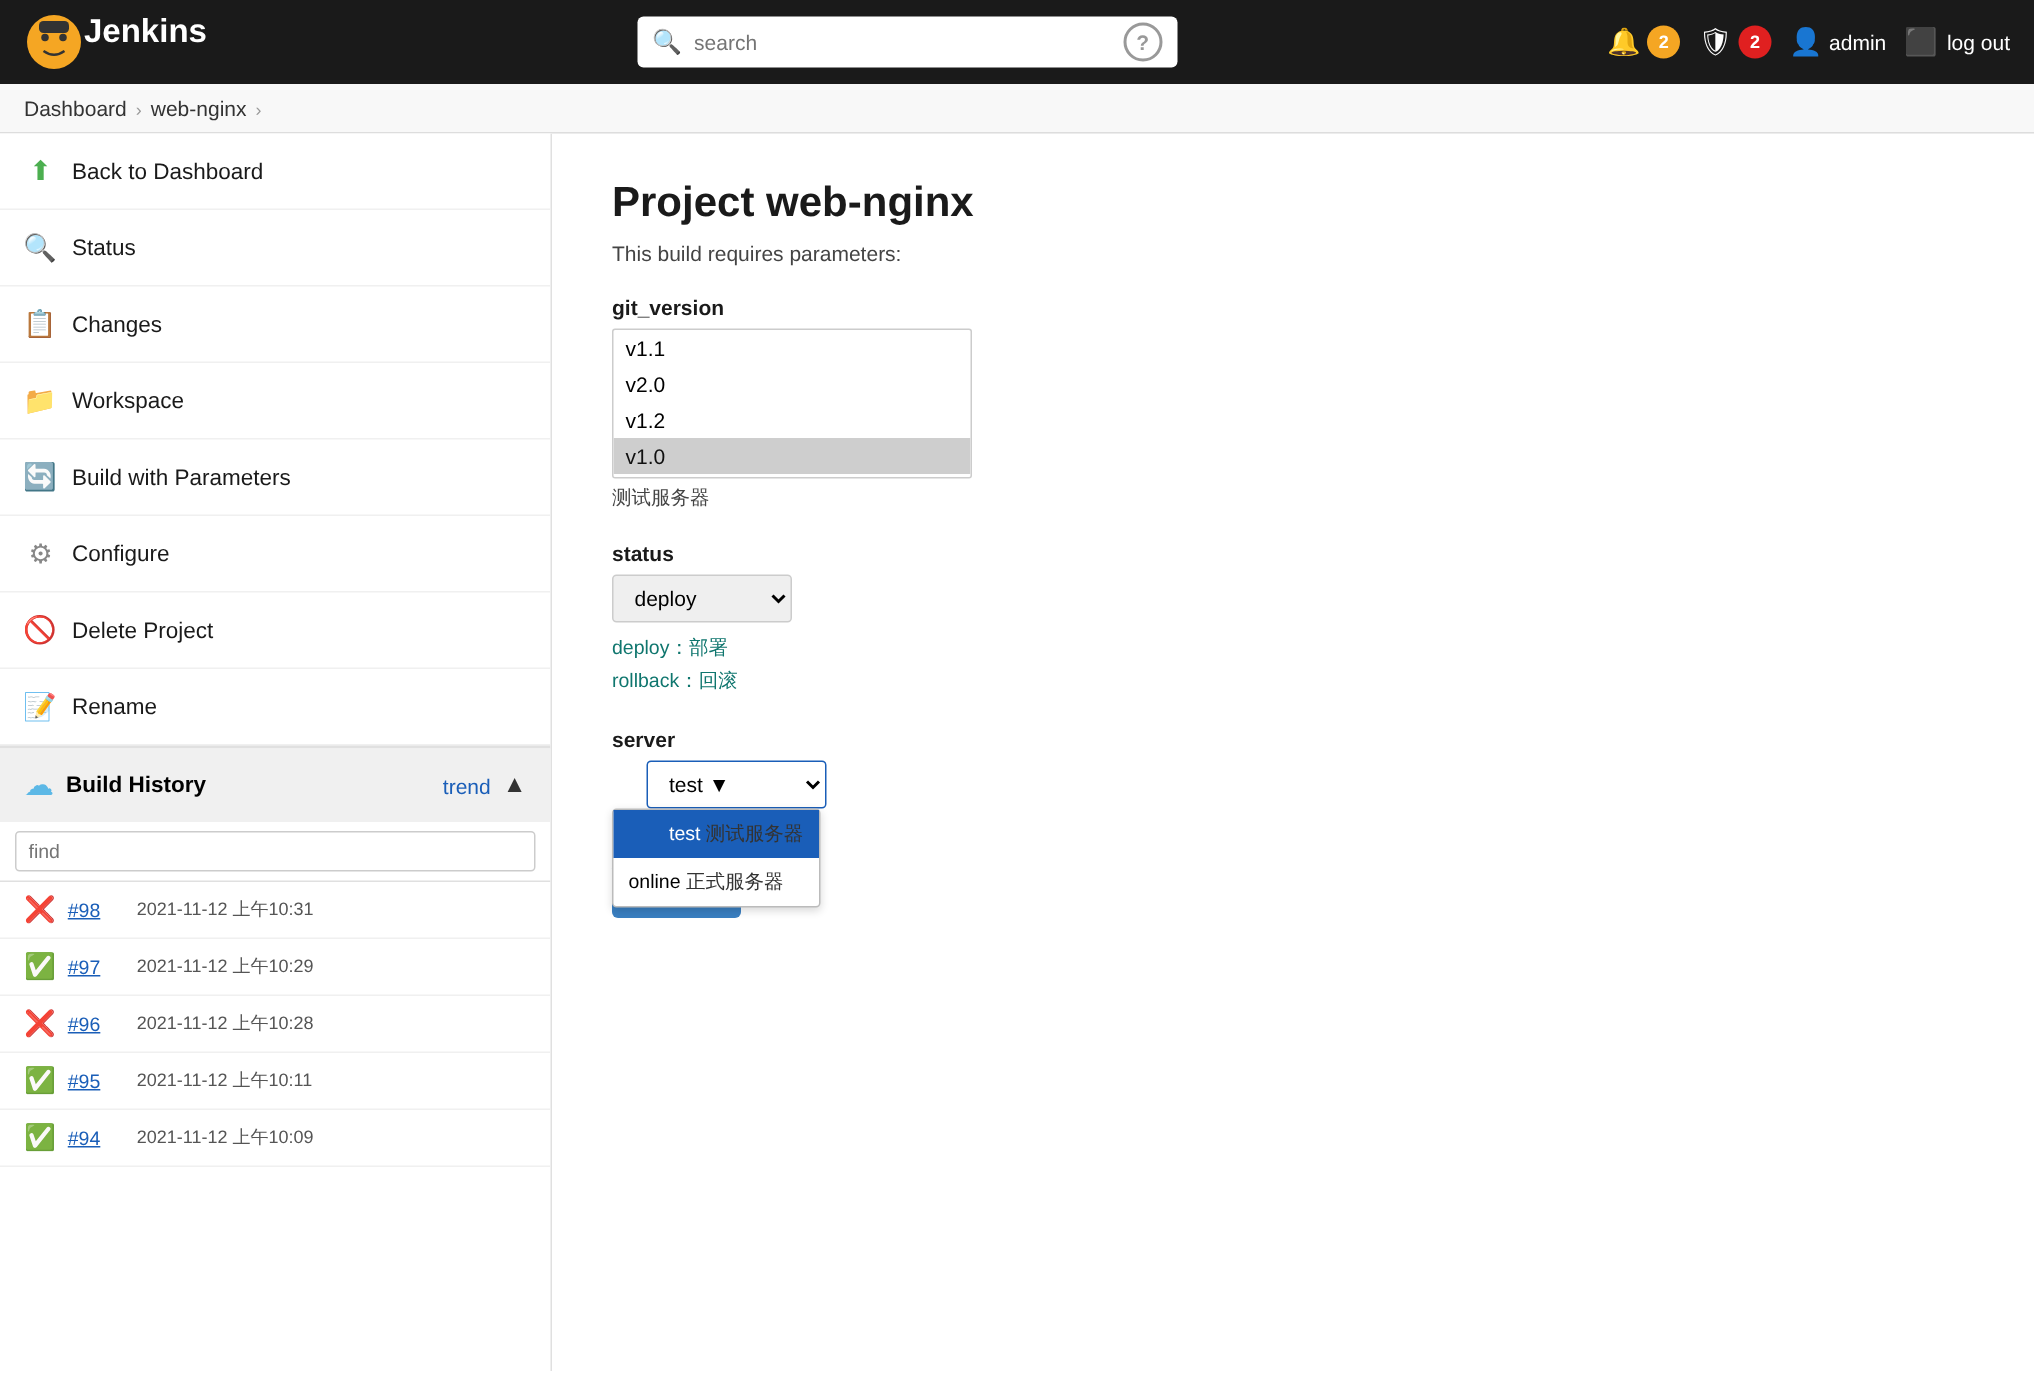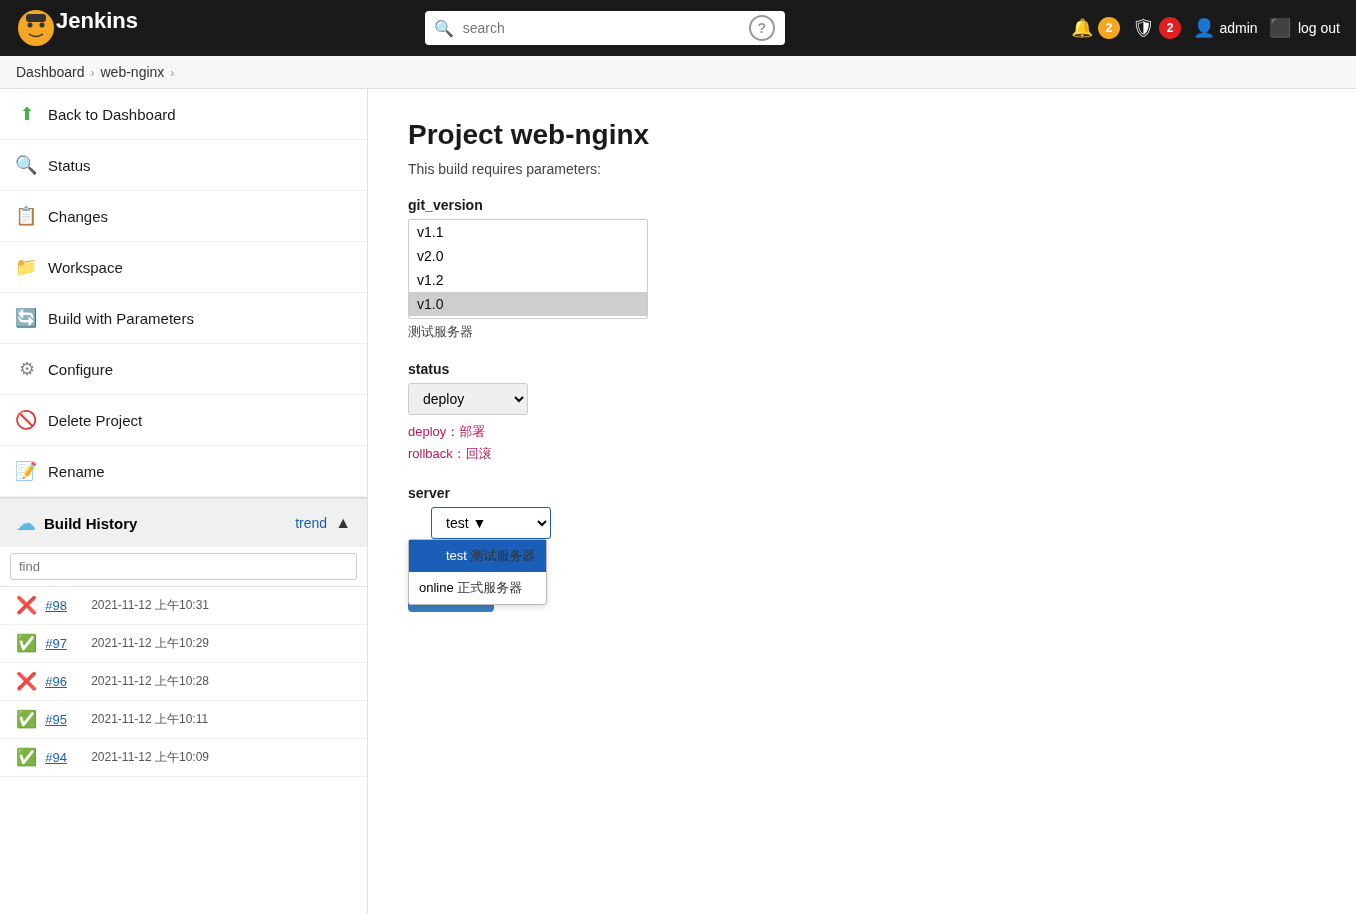--- a/index.html
+++ b/index.html
@@ -239,21 +239,21 @@
       border: 1px solid #ccc;
       border-radius: 3px;
       padding: 6px 10px;
       font-size: 14px;
       outline: none;
       width: 120px;
       margin-bottom: 6px;
       cursor: pointer;
     }
     .status-desc {
-      color: #be185d;
+      color: #0f766e;
       font-size: 13px;
       line-height: 1.7;
       margin-bottom: 20px;
     }
     .server-section { margin-bottom: 20px; position: relative; }
     .server-dropdown-wrap {
       position: relative;
       display: inline-block;
     }
     .server-dropdown {

